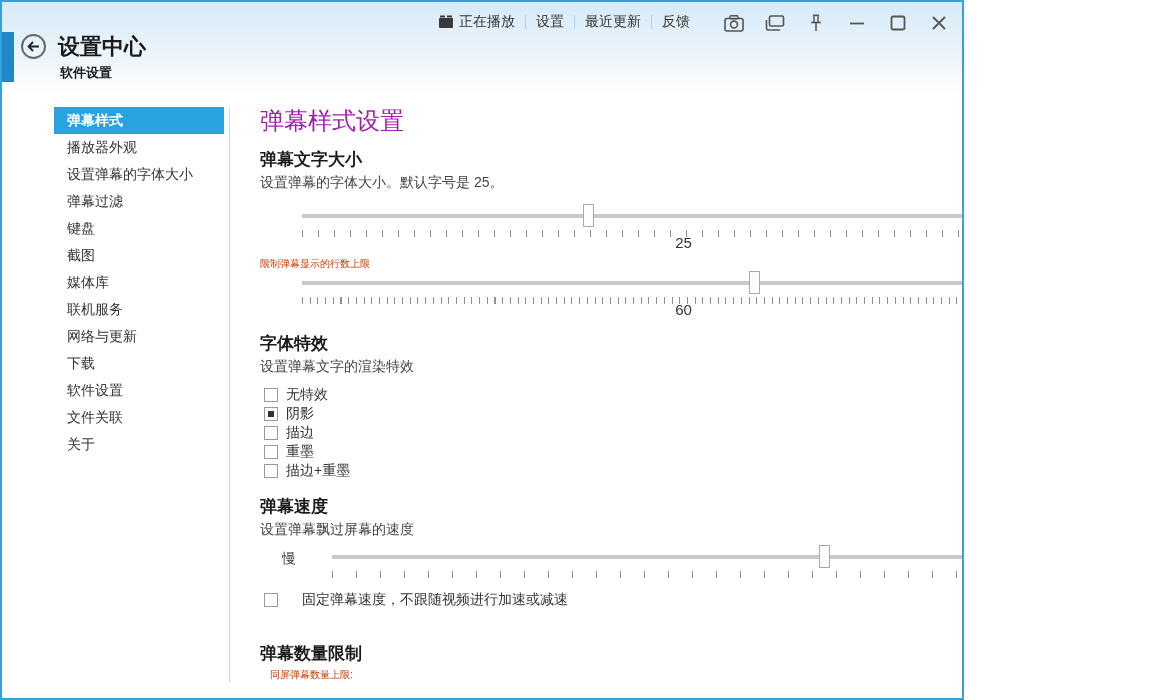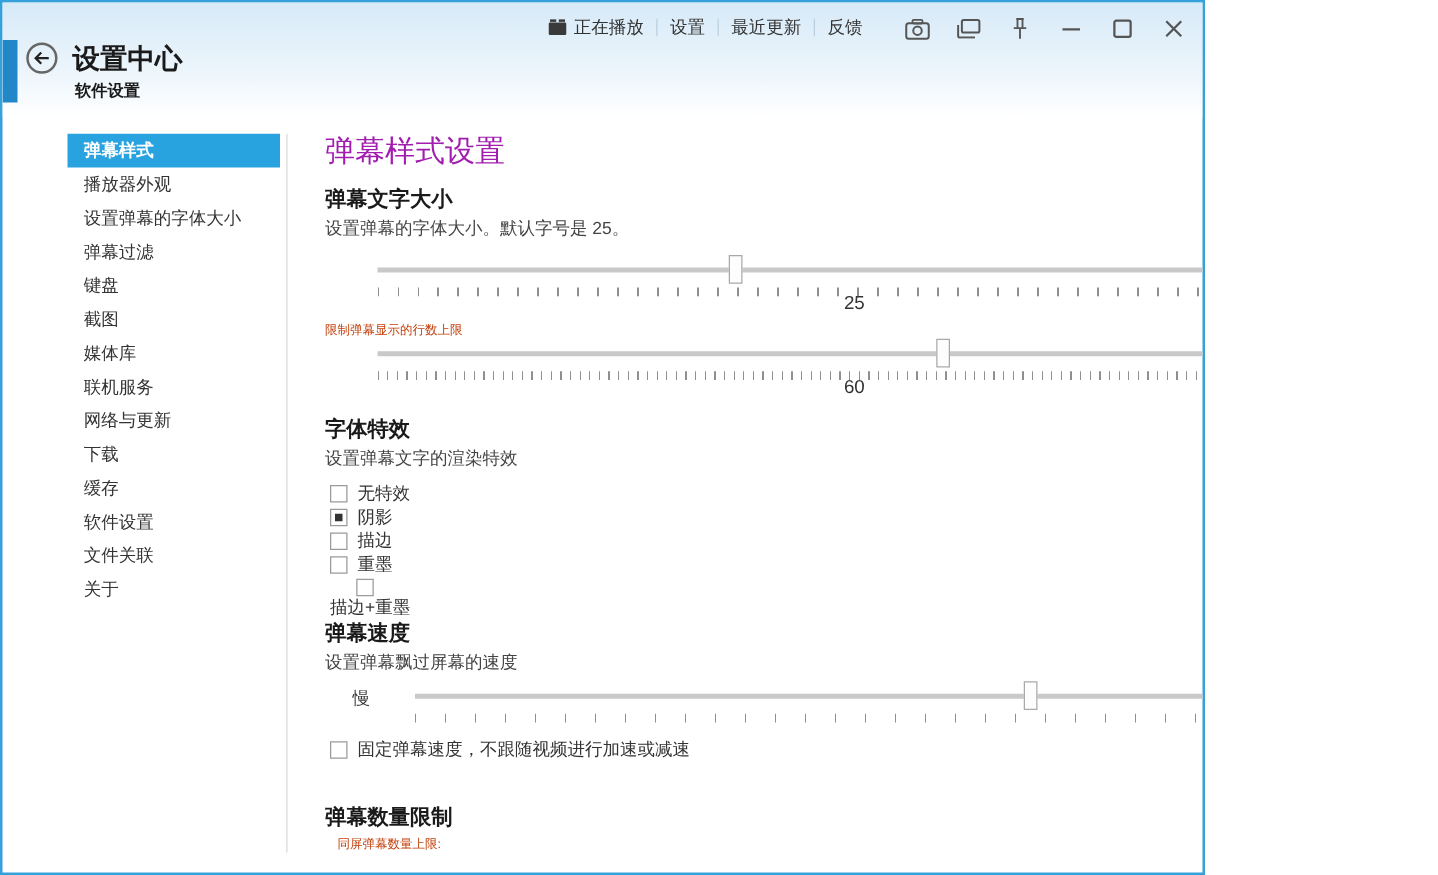--- a/index.html
+++ b/index.html
@@ -142,21 +142,20 @@
     <div class="side-item selected">弹幕样式</div>
     <div class="side-item">播放器外观</div>
     <div class="side-item">设置弹幕的字体大小</div>
     <div class="side-item">弹幕过滤</div>
     <div class="side-item">键盘</div>
     <div class="side-item">截图</div>
     <div class="side-item">媒体库</div>
     <div class="side-item">联机服务</div>
     <div class="side-item">网络与更新</div>
     <div class="side-item">下载</div>
-    <div class="side-item">缓存</div>
     <div class="side-item">软件设置</div>
     <div class="side-item">文件关联</div>
     <div class="side-item">关于</div>
   </div>
   <div class="v-divider"></div>
 
   <div class="main-title">弹幕样式设置</div>
 
   <div class="sec-head" style="left:258px; top:146px;">弹幕文字大小</div>
   <div class="sec-desc" style="left:258px; top:172px;">设置弹幕的字体大小。默认字号是 25。</div>
@@ -188,37 +187,37 @@
     <span class="cb-label">阴影</span>
   </div>
   <div class="cb-row" style="left:262px; top:423px;">
     <span class="cb"></span>
     <span class="cb-label">描边</span>
   </div>
   <div class="cb-row" style="left:262px; top:442px;align-items:center;">
     <span class="cb"></span>
     <span class="cb-label">重墨</span>
   </div>
-  <div class="cb-row" style="left:262px; top:461px;flex-direction:column;">
+  <div class="cb-row" style="left:262px; top:461px;">
     <span class="cb"></span>
     <span class="cb-label">描边+重墨</span>
   </div>
 
   <div class="sec-head" style="left:258px; top:493px;">弹幕速度</div>
   <div class="sec-desc" style="left:258px; top:519px;">设置弹幕飘过屏幕的速度</div>
 
   <div class="speed-label" style="left:280px; top:548px;">慢</div>
   <div class="slider" style="left:330px; top:543px; width:705px;">
     <div class="track"></div>
     <div class="thumb" style="left:487px;"></div>
   </div>
   <div class="ticks t24" style="left:330px; top:569px; width:706px;"></div>
   <div class="speed-label" style="left:1068px; top:548px;">快</div>
 
-  <div class="cb-row" style="left:262px; top:590px;">
+  <div class="cb-row" style="left:262px; top:590px;gap:16px;">
     <span class="cb"></span>
     <span class="cb-label">固定弹幕速度，不跟随视频进行加速或减速</span>
   </div>
 
   <div class="sec-head" style="left:258px; top:640px;">弹幕数量限制</div>
   <div class="plain-label" style="left:268px; top:666px;">同屏弹幕数量上限:</div>
 
   <div class="scrollbar">
     <div class="sc-btn sc-up">▲</div>
     <div class="sc-thumb"></div>

